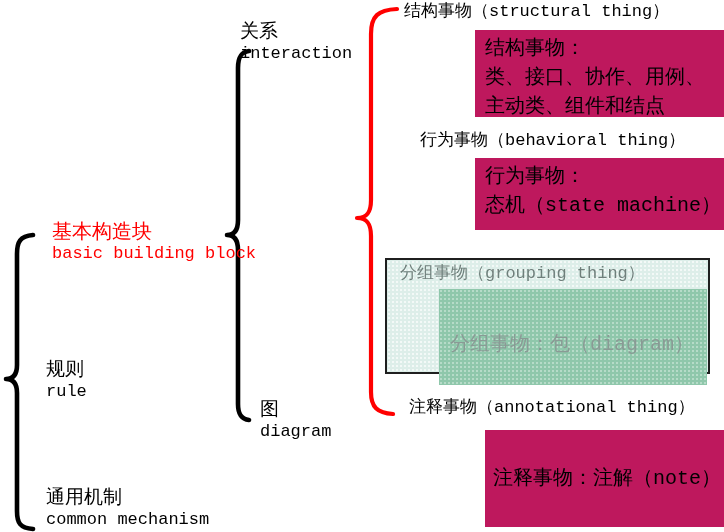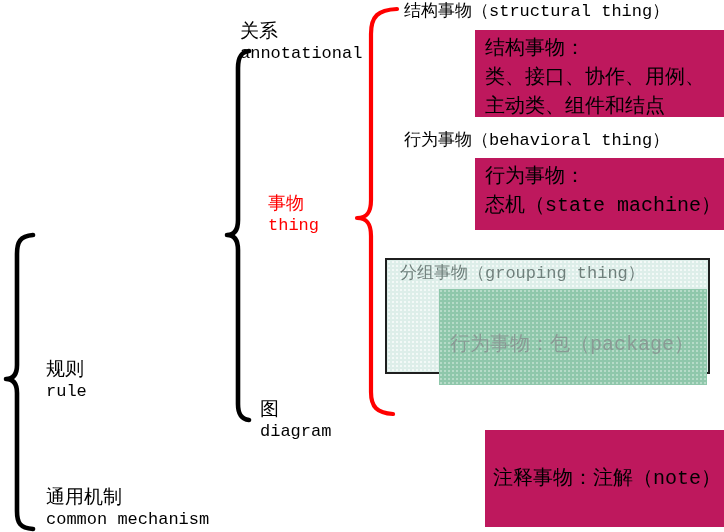--- a/index.html
+++ b/index.html
@@ -24,21 +24,21 @@
   .lbl-common{left:46px;top:487px;}
   .lbl-relationship{left:240px;top:21px;width:136px;}
   .lbl-thing{left:268px;top:194px;width:74px;line-height:21px;}
   .lbl-thing .zh{font-size:18px;}
   .lbl-thing .en{font-size:17px;}
   .lbl-diagram{left:260px;top:399px;width:78px;}
 
   
   .section-header{font-size:17px;line-height:20px;white-space:nowrap;}
   .hdr-structural{left:404px;top:2px;}
-  .hdr-behavioral{left:404px;top:131px;}
+  .hdr-behavioral{left:420px;top:131px;}
   .hdr-annotational{left:409px;top:398px;}
 
   .greenbox{
     background:#be185d;color:#000;font-size:20px;line-height:29px;
     padding:4px 0 0 10px;box-sizing:border-box;white-space:nowrap;margin-left:28px;
   }
   .box-structural{left:447px;top:30px;width:266px;height:87px;}
   .box-behavioral{left:447px;top:158px;width:266px;height:72px;}
   .box-annotational{
     left:457px;top:430px;width:266px;height:97px;
@@ -71,36 +71,36 @@
 <body>
 
 <div class="stage">
 
   <svg class="braces" viewBox="0 0 724 532" aria-hidden="true">
     <path d="M 33 235 C 20 236 17 242 17 254 L 17 365 C 17 374 14 379 6 379 C 14 379 17 384 17 393 L 17 511 C 17 523 20 528 33 529" fill="none" stroke="#000000" stroke-width="4.6" stroke-linecap="round" stroke-linejoin="round"></path>
     <path d="M 249 51 C 241 52 238 57 238 68 L 238 220 C 238 229 235 235 227 235 C 235 235 238 241 238 250 L 238 404 C 238 414 241 419 249 420" fill="none" stroke="#000000" stroke-width="4.6" stroke-linecap="round" stroke-linejoin="round"></path>
     <path d="M 397 9 C 378 10 371 16 371 34 L 371 200 C 371 211 368 218 357 218 C 368 218 371 225 371 236 L 371 392 C 371 407 377 413 393 414" fill="none" stroke="#ff0000" stroke-width="4.2" stroke-linecap="round" stroke-linejoin="round"></path>
   </svg>
 
+  <div class="abs label red lbl-bbb">
+    <div class="zh">基本构造块</div>
+    <div class="en">basic building block</div>
+  </div>
   <div class="abs label lbl-rule">
     <div class="zh">规则</div>
     <div class="en">rule</div>
   </div>
   <div class="abs label lbl-common">
     <div class="zh">通用机制</div>
     <div class="en">common mechanism</div>
   </div>
 
   <div class="abs label centered lbl-relationship">
     <div class="zh">关系</div>
-    <div class="en">annotational</div>
-  </div>
-  <div class="abs label centered red lbl-thing">
-    <div class="zh">事物</div>
-    <div class="en">thing</div>
+    <div class="en">interaction</div>
   </div>
   <div class="abs label centered lbl-diagram">
     <div class="zh">图</div>
     <div class="en">diagram</div>
   </div>
 
   <div class="abs section-header hdr-structural">结构事物（structural thing）</div>
   <div class="abs greenbox box-structural">
     <div>结构事物：</div>
     <div>类、接口、协作、用例、</div>
@@ -109,21 +109,22 @@
 
   <div class="abs section-header hdr-behavioral">行为事物（behavioral thing）</div>
   <div class="abs greenbox box-behavioral">
     <div>行为事物：</div>
     <div>态机（state machine）</div>
   </div>
 
   <div class="abs grouping-panel">
     <div class="grouping-header">分组事物（grouping thing）</div>
     <div class="grouping-inner">
-      <div class="grouping-inner-text">行为事物：包（package）</div>
+      <div class="grouping-inner-text">分组事物：包（diagram）</div>
     </div>
   </div>
 
+  <div class="abs section-header hdr-annotational">注释事物（annotational thing）</div>
   <div class="abs greenbox box-annotational">
     <div>注释事物：注解（note）</div>
   </div>
 
 </div>
 
 </body></html>

